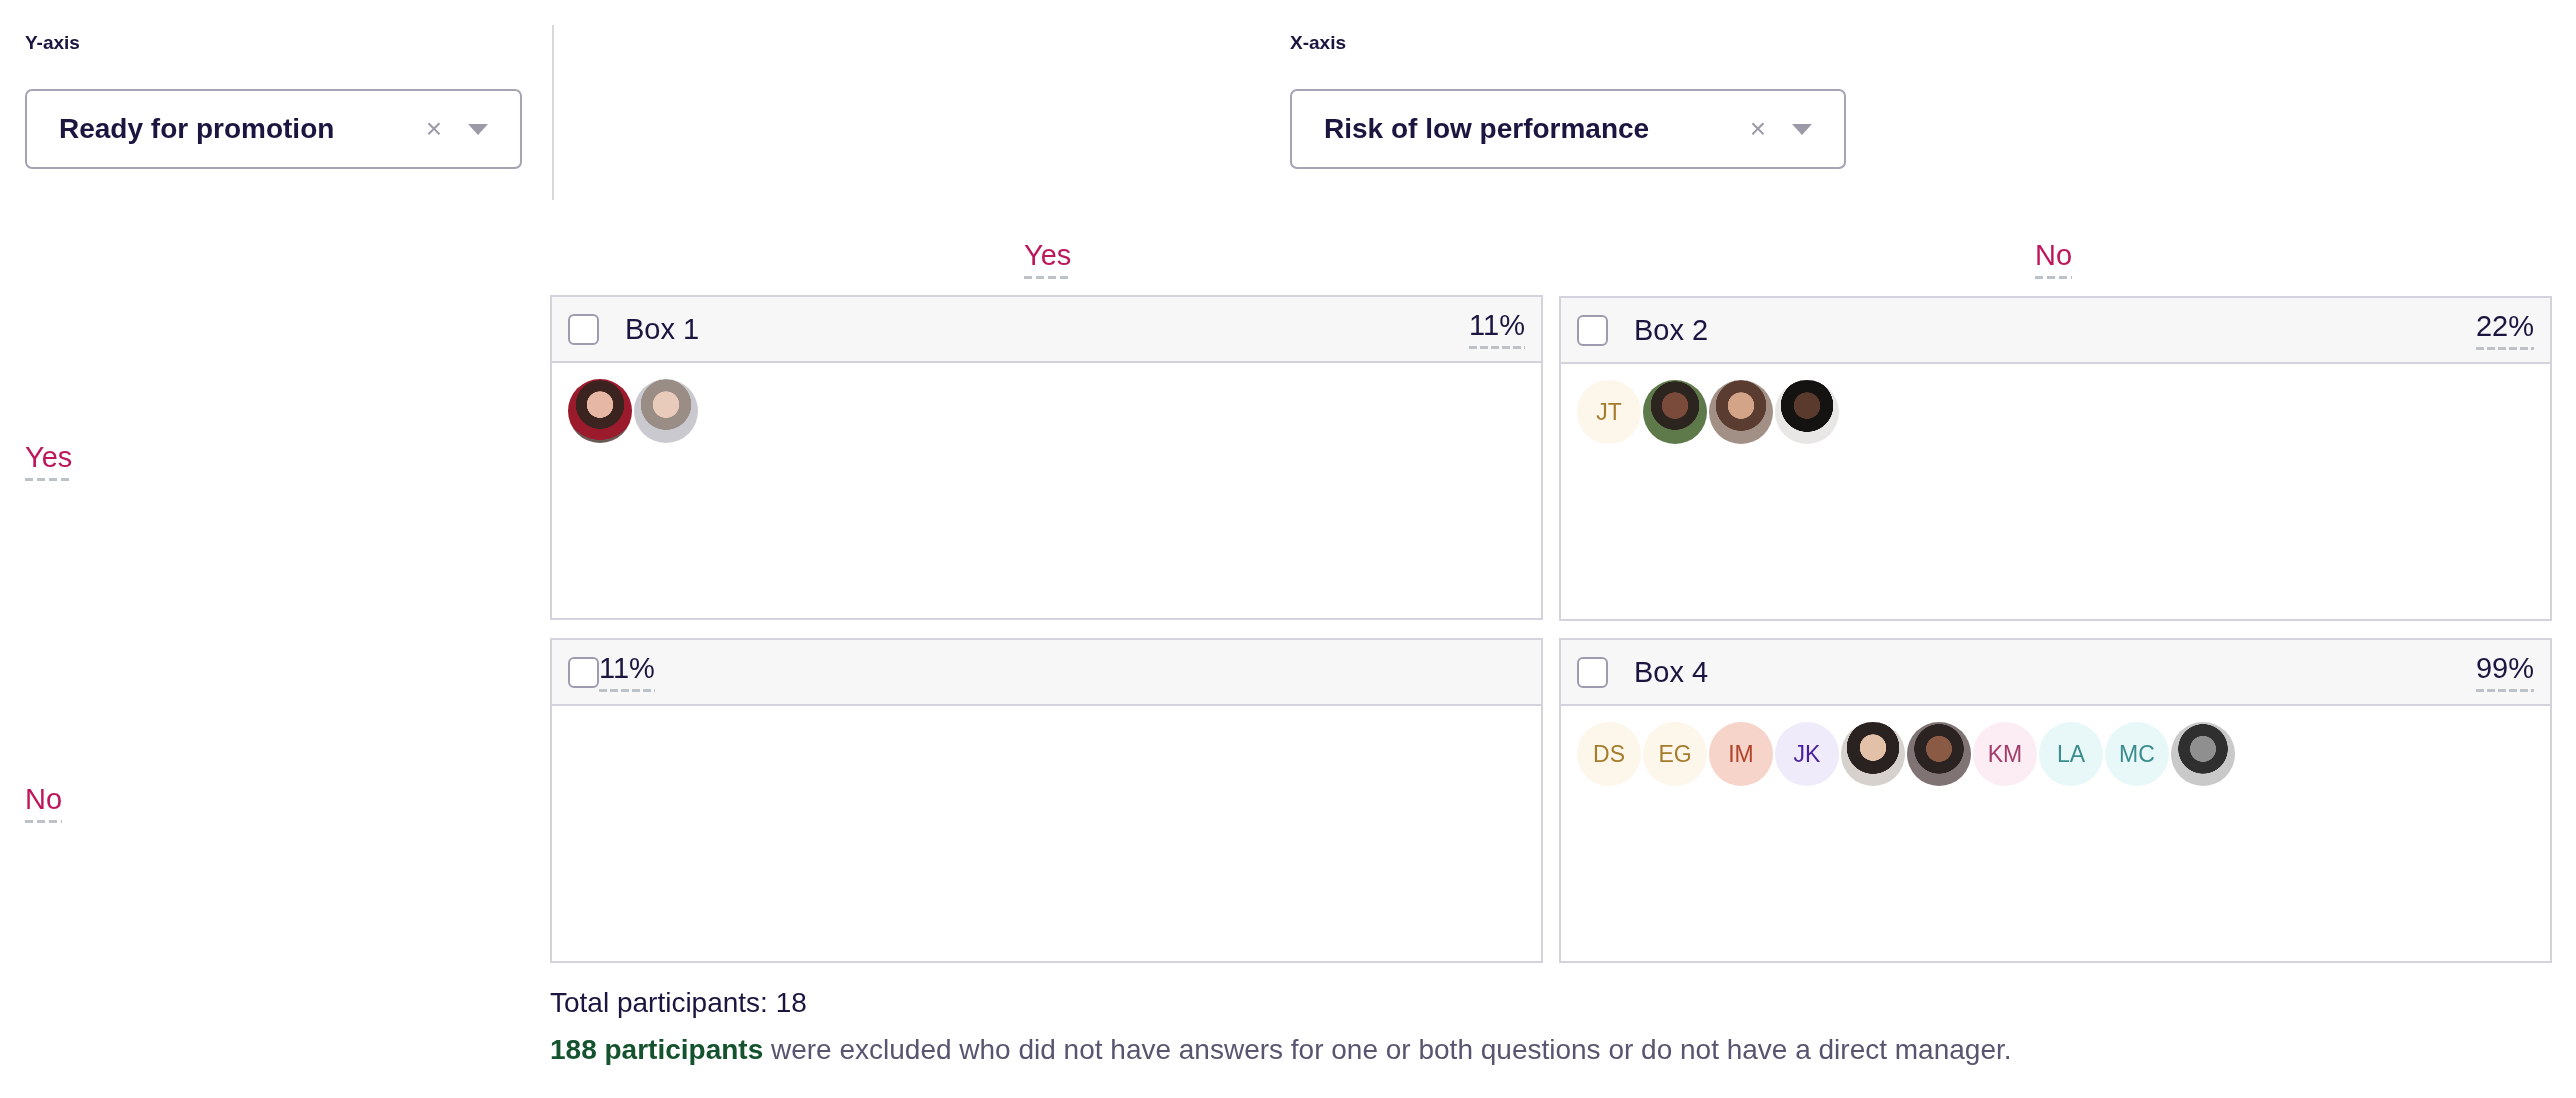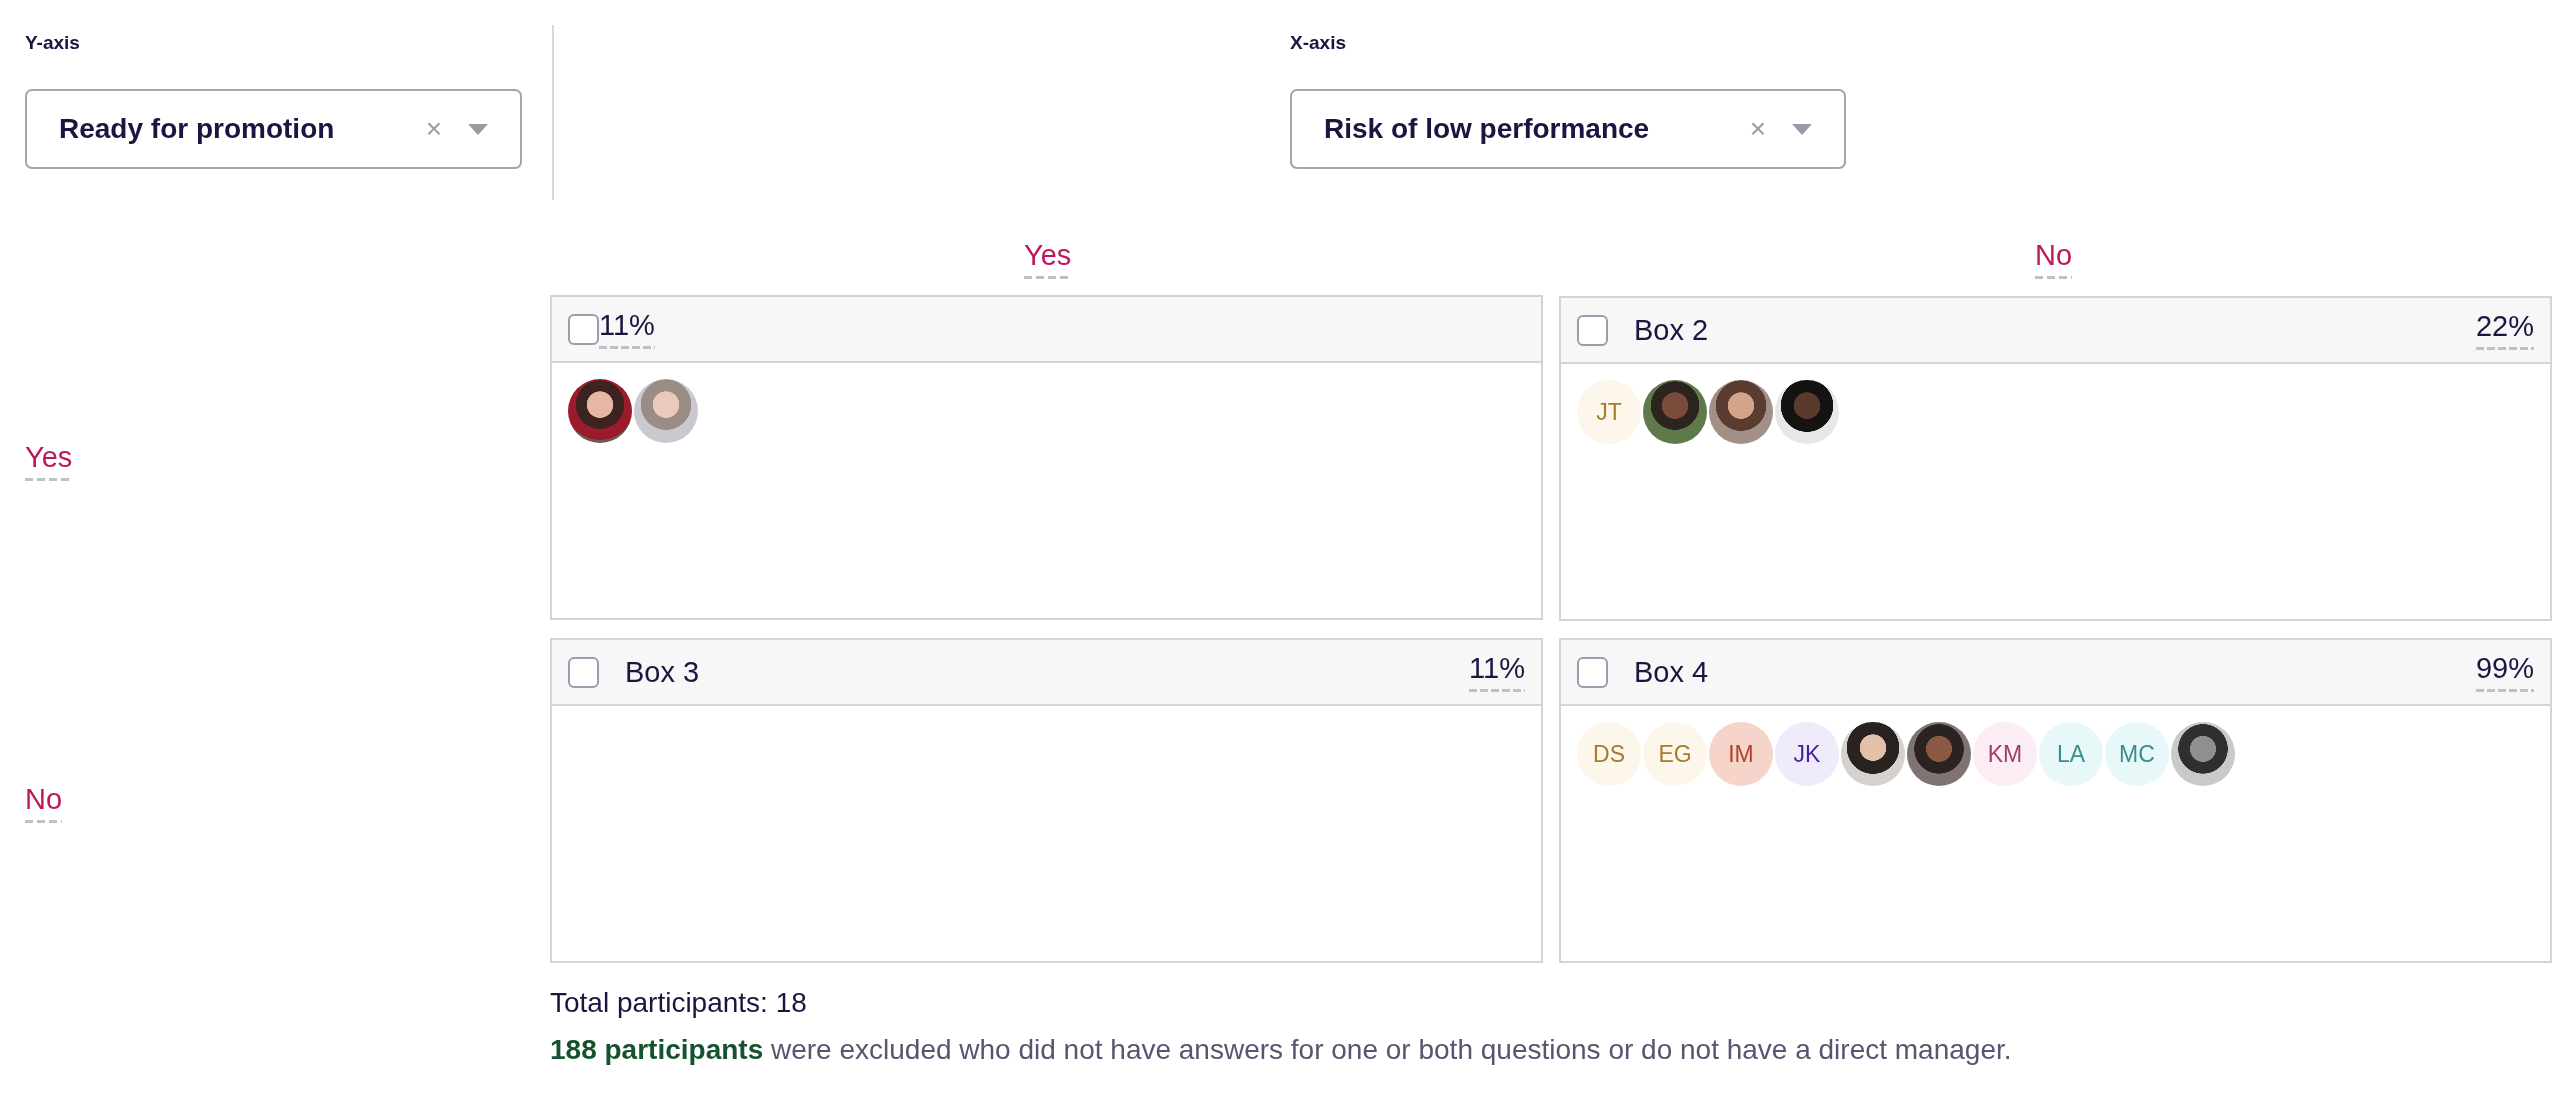--- a/index.html
+++ b/index.html
@@ -88,20 +88,21 @@
   <span class="dash"></span>
 </div>
 <div class="dashed-label" style="left:25px; top:783px;">
   <span>No</span>
   <span class="dash"></span>
 </div>
 
 <div class="box" id="box0" style="left:550px; top:295px; width:993px; height:325px;">
   <div class="box-head">
     <span class="checkbox"></span>
+    <span class="box-title">Box 1</span>
     <span class="box-pct"><span>11%</span><span class="dash"></span></span>
   </div>
   <div class="avatars">
       <div class="avatar photo p1"></div>
       <div class="avatar photo p2"></div>
     </div>
 </div>
 
 <div class="box" id="box1" style="left:1559px; top:280px; width:993px; height:325px;margin-top:16px;">
   <div class="box-head">
@@ -113,21 +114,20 @@
       <div class="avatar" style="background: rgb(253, 246, 234); color: rgb(165, 124, 44);">JT</div>
       <div class="avatar photo p3"></div>
       <div class="avatar photo p4"></div>
       <div class="avatar photo p5"></div>
     </div>
 </div>
 
 <div class="box" id="box2" style="left:550px; top:638px; width:993px; height:325px;">
   <div class="box-head">
     <span class="checkbox"></span>
-    <span class="box-title">Box 3</span>
     <span class="box-pct"><span>11%</span><span class="dash"></span></span>
   </div>
 </div>
 
 <div class="box" id="box3" style="left:1559px; top:638px; width:993px; height:325px;">
   <div class="box-head">
     <span class="checkbox"></span>
     <span class="box-title">Box 4</span>
     <span class="box-pct"><span>99%</span><span class="dash"></span></span>
   </div>

